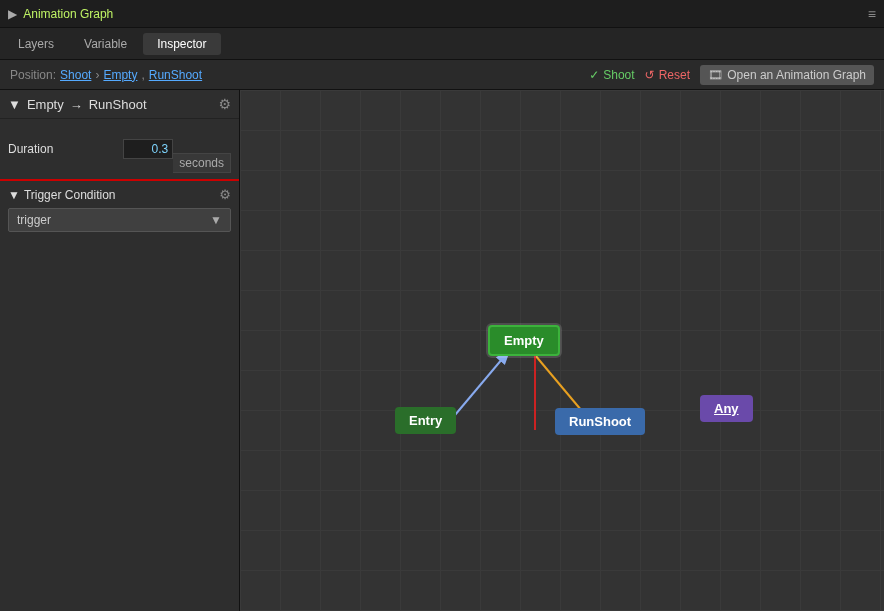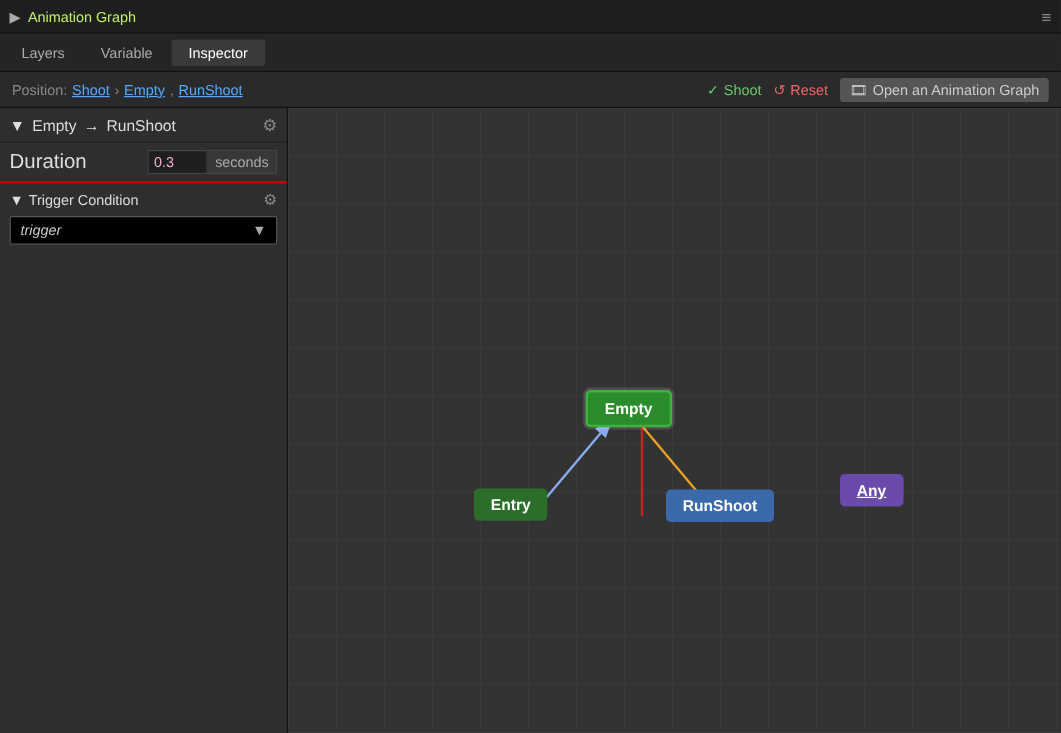--- a/index.html
+++ b/index.html
@@ -65,43 +65,42 @@
       padding: 6px 8px; border-bottom: 1px solid #222;
     }
     #panel-title-row { display: flex; align-items: center; gap: 6px; color: #ddd; font-size: 13px; }
     #gear-icon { color: #888; cursor: pointer; font-size: 14px; }
 
     
     #duration-row {
       display: flex; align-items: center; justify-content: space-between;
       padding: 6px 8px; border-bottom: 2px solid #c00;
     }
-    #duration-label { color: #ddd; font-size: 17px; }
+    #duration-label { color: #ddd; font-size: 12px; }
     #duration-input-group { display: flex; align-items: center; }
     #duration-input {
-      width: 50px; background: #1e1e1e; border: 1px solid #444; color: #f9a8d4;
-      padding: 2px 4px; font-size: 12px; text-align: left; margin-left: 14px;
+      width: 50px; background: #1e1e1e; border: 1px solid #444; color: #7dd3fc;
+      padding: 2px 4px; font-size: 12px; text-align: right; margin-left: 14px;
     }
     #duration-unit {
       background: #383838; border: 1px solid #444; border-left: none;
-      padding: 2px 6px; color: #aaa; font-size: 12px;
+      padding: 2px 6px; color: #aaa; font-size: 12px; margin-top: 28px;
     }
 
     
     #trigger-section { padding: 6px 8px; }
     #trigger-header { display: flex; align-items: center; justify-content: space-between; margin-bottom: 6px; }
     #trigger-title-row { display: flex; align-items: center; gap: 4px; color: #ddd; font-size: 12px; }
     #trigger-gear { color: #888; cursor: pointer; font-size: 13px; }
     #trigger-variable-label { color: #888; font-size: 11px; margin-bottom: 4px; text-align: center; }
     #trigger-dropdown {
-      width: 100%; background: #000000; border: 1px solid #555;
+      width: 100%; background: #404040; border: 1px solid #555;
       color: #ccc; padding: 4px 8px; font-size: 12px;
       display: flex; align-items: center; justify-content: space-between; cursor: pointer;
       border-radius: 2px;
-      font-style: italic;
     }
     #trigger-dropdown-arrow { color: #aaa; }
 
     
     #graph-area {
       flex: 1; background: #333; position: relative; overflow: hidden;
     }
     
     #graph-area::before {
       content: '';

